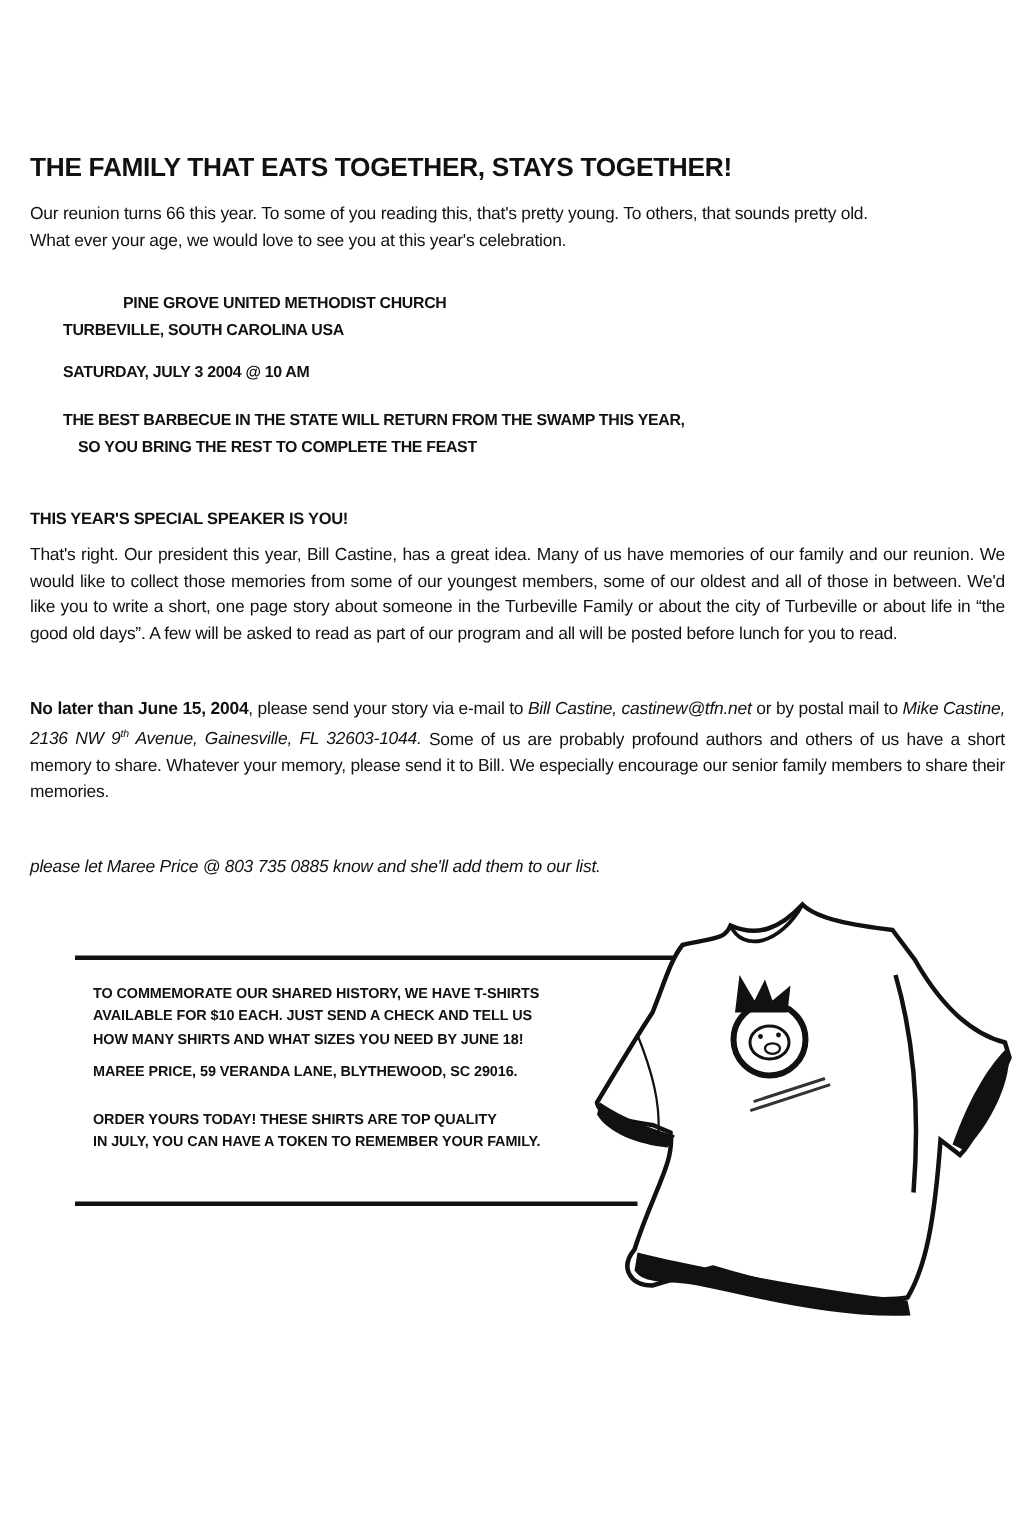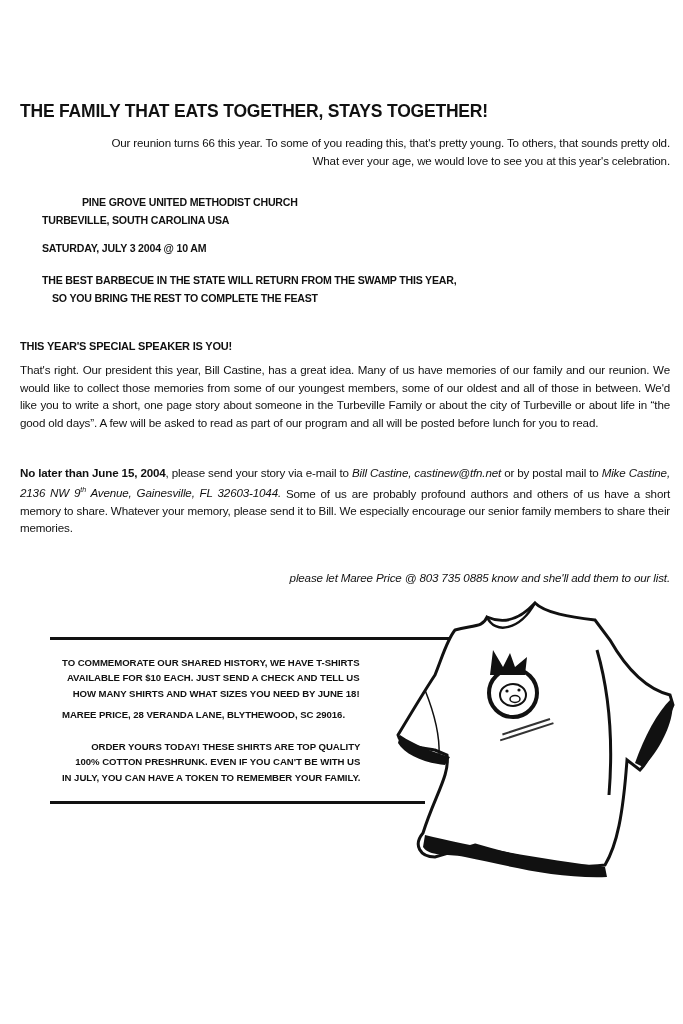--- a/index.html
+++ b/index.html
@@ -1,18 +1,18 @@
 <!DOCTYPE html>
 <html><head>
   <meta charset="utf-8">
   <style>
     html, body { margin: 0; padding: 0; background: #ffffff; }
     body { width: 683px; height: 1024px; position: relative; overflow: hidden; color: #111111; }
     .abs { position: absolute; }
-    .sans { font-family: "Liberation Sans", sans-serif; text-align: right; }
+    .sans { font-family: "Liberation Sans", sans-serif; }
     .headline { left: 20px; top: 101px; font-size: 17.5px; font-weight: bold; letter-spacing: -0.2px; white-space: nowrap; }
     .body-text { font-size: 11.6px; line-height: 17.5px; letter-spacing: -0.15px; }
     .p1 { left: 20px; top: 134px; width: 650px; }
     .event { left: 42px; font-size: 10.6px; font-weight: bold; letter-spacing: -0.2px; white-space: nowrap; }
     .sec2 { left: 20px; top: 340px; font-size: 11px; font-weight: bold; letter-spacing: -0.2px; white-space: nowrap; }
     .p2 { left: 20px; top: 361px; width: 650px; text-align: justify; }
     .p3 { left: 20px; top: 464px; width: 650px; text-align: justify; }
     .p4 { left: 20px; top: 569px; width: 650px; font-style: italic; }
     .rule { left: 50px; height: 3px; background: #111111; }
     .promo { left: 62px; font-size: 9.6px; font-weight: bold; line-height: 15.4px; letter-spacing: -0.05px; white-space: nowrap; }
@@ -47,24 +47,23 @@
 </div>
 
 <div class="abs rule" style="top:637px; width:400px;"></div>
 <div class="abs rule" style="top:801px; width:375px;"></div>
 
 <div class="abs sans promo" style="top:655px;">
   <span class="line">TO COMMEMORATE OUR SHARED HISTORY, WE HAVE T-SHIRTS</span>
   <span class="line">AVAILABLE FOR $10 EACH. JUST SEND A CHECK AND TELL US</span>
   <span class="line">HOW MANY SHIRTS AND WHAT SIZES YOU NEED BY JUNE 18!</span>
 </div>
-<div class="abs sans promo" style="top:707px;">MAREE PRICE, 28 VERANDA LANE, BLYTHEWOOD, SC  29016.</div>
+<div class="abs sans promo" style="top:707px;">MAREE PRICE, 59 VERANDA LANE, BLYTHEWOOD, SC  29016.</div>
 <div class="abs sans promo" style="top:739px;">
   <span class="line">ORDER YOURS TODAY! THESE SHIRTS ARE TOP QUALITY</span>
-  <span class="line">100% COTTON PRESHRUNK. EVEN IF YOU CAN'T BE WITH US</span>
   <span class="line">IN JULY, YOU CAN HAVE A TOKEN TO REMEMBER YOUR FAMILY.</span>
 </div>
 
 <svg class="abs tshirt" viewBox="0 0 288 310">
 
   <path d="M60 35 C80 30 88 32 92 22 C110 30 125 24 140 8 C150 18 175 22 200 25 L215 45 C235 80 255 95 275 100 L278 110 C265 140 255 165 245 175 L232 165 C228 220 222 250 210 270 C180 275 120 262 80 250 L40 262 C25 262 18 250 28 238 C40 200 55 180 52 160 L40 155 C20 152 5 150 3 140 C15 120 30 95 40 80 C48 60 52 45 60 35 Z" fill="#ffffff" stroke="#111111" stroke-width="3"></path>
 
   <path d="M240 168 C250 140 262 118 276 104 C282 115 270 150 248 172 Z" fill="#111111"></path>
 
   <path d="M5 140 C20 150 40 158 55 162 L50 170 C30 168 10 160 3 148 Z" fill="#111111"></path>

